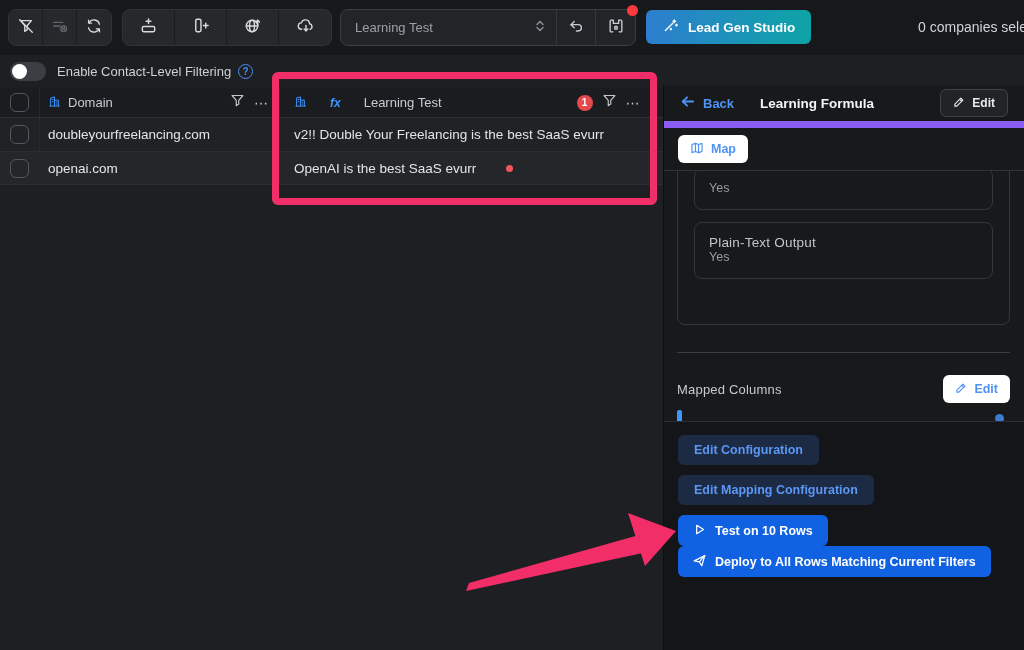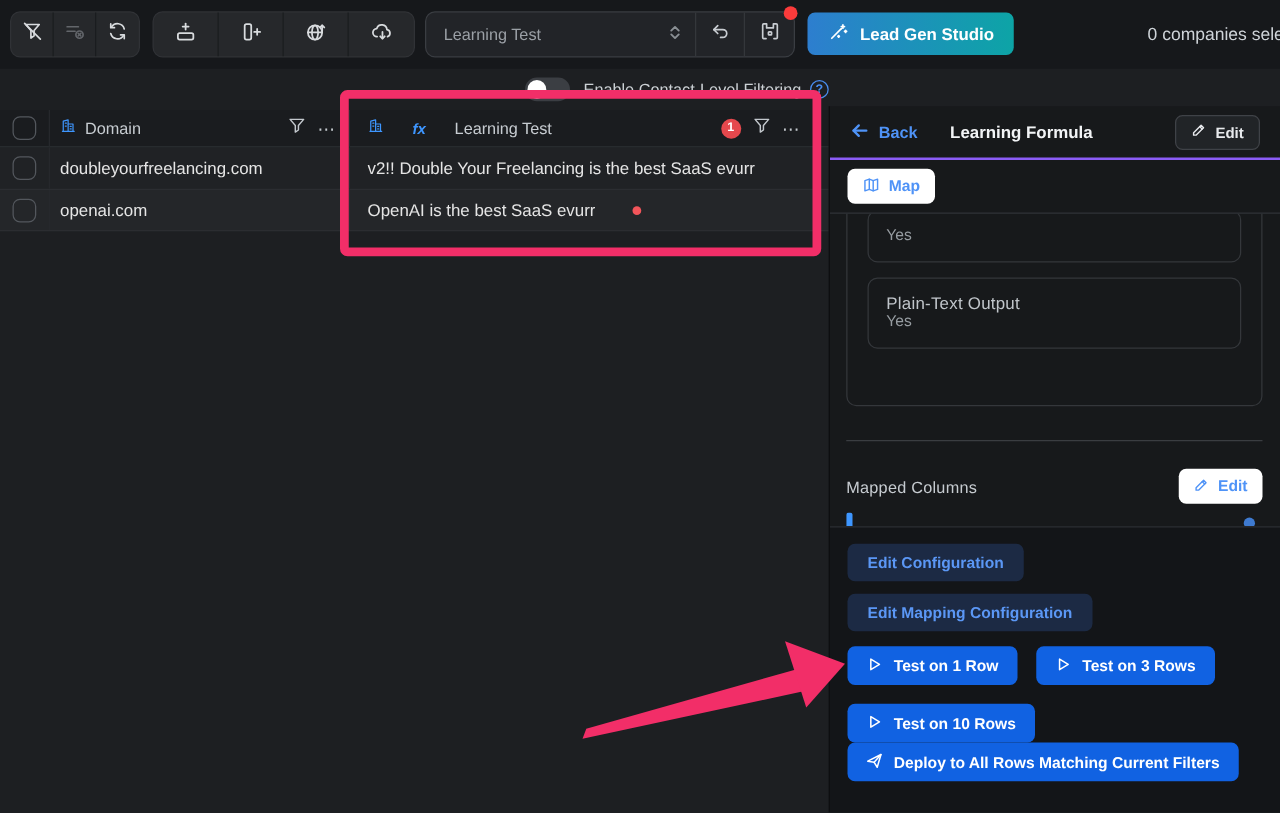--- a/index.html
+++ b/index.html
@@ -18,21 +18,21 @@
   .wf-select { flex:1; display:flex; align-items:center; padding:0 10px 0 14px; color:#9ba0a6; font-size:13px; border-right:1px solid #34373b; cursor:pointer; }
   .wf-select .lbl { flex:1; }
   .small-btn { width:39px; display:flex; align-items:center; justify-content:center; cursor:pointer; border-right:1px solid #34373b; position:relative; }
   .small-btn:last-child { border-right:none; }
   .small-btn svg { stroke:#c9cdd2; fill:none; stroke-width:1.5; stroke-linecap:round; stroke-linejoin:round; }
   .notif-dot { position:absolute; left:627px; top:5px; width:11px; height:11px; border-radius:50%; background:#fb3b3b; z-index:5; }
   .leadgen-btn { position:absolute; left:646px; top:10px; height:34px; padding:0 16px; display:flex; align-items:center; gap:9px; border:none; border-radius:6px; background:linear-gradient(90deg,#2d7ecf,#0da4a6); color:#fff; font-weight:bold; font-size:13.5px; font-family:inherit; cursor:pointer; }
   .companies-sel { position:absolute; right:-10px; top:19px; font-size:14px; color:#cfd4d9; white-space:nowrap; }
 
   
-  .filter-row { position:absolute; left:0; top:55px; width:663px; height:33px; display:flex; align-items:center;justify-content:flex-end; }
+  .filter-row { position:absolute; left:0; top:55px; width:663px; height:33px; display:flex; align-items:center; }
   .toggle { position:relative; margin-left:10px; width:36px; height:19px; border-radius:10px; background:#3b3e43; cursor:pointer; }
   .toggle .knob { position:absolute; left:2px; top:2px; width:15px; height:15px; border-radius:50%; background:#fff; }
   .toggle-label { margin-left:11px; font-size:13px; color:#ccd1d5; }
   .help-icon { margin-left:7px; width:15px; height:15px; border:1.4px solid #4a8ef0; border-radius:50%; color:#4a8ef0; font-size:10px; font-weight:bold; display:flex; align-items:center; justify-content:center; cursor:pointer; }
 
   
   .table { position:absolute; left:0; top:88px; width:663px; }
   .thead { display:flex; height:30px; background:#1a1c1f; border-bottom:1px solid #2d3034; align-items:center; }
   .trow { display:flex; height:34px; align-items:center; border-bottom:1px solid #2b2d31; background:#202225; }
   .trow.alt { background:#242629; height:33px; }
@@ -45,21 +45,21 @@
   .hdr-icons { display:flex; align-items:center; gap:9px; padding-right:10px; }
   .funnel-icon svg { stroke:#c3c8cd; fill:none; stroke-width:1.4; stroke-linejoin:round; cursor:pointer; }
   .dots-icon { color:#c3c8cd; font-size:14px; letter-spacing:1px; cursor:pointer; line-height:1; }
   .badge { min-width:16px; height:16px; border-radius:50%; background:#e5484d; color:#fff; font-size:10px; font-weight:bold; display:flex; align-items:center; justify-content:center; }
   .col-pipe { color:#5a5e63; font-size:13px; }
   .fx-label { color:#3e96ff; font-size:12px; font-style:italic; font-weight:bold; }
   .red-dot { display:inline-block; width:7px; height:7px; border-radius:50%; background:#f2555a; margin-left:7px; }
 
   
   .panel { position:absolute; left:663px; top:85px; width:361px; height:565px; background:#17191b; border-left:1px solid #0d0e10; }
-  .panel-header { height:43px; display:flex; align-items:center; padding:0 16px; border-bottom:2px solid #8b5cf6; }
+  .panel-header { height:43px; display:flex; align-items:center; padding:0 16px; border-bottom:7px solid #8b5cf6; }
   .back-link { display:flex; align-items:center; gap:8px; color:#4f93f7; font-weight:bold; font-size:13px; cursor:pointer; }
   .back-link svg { stroke:#4f93f7; fill:none; stroke-width:2; stroke-linecap:round; stroke-linejoin:round; }
   .panel-title { margin-left:26px; color:#f2f4f6; font-weight:bold; font-size:13.5px; }
   .edit-btn { margin-left:auto; height:28px; padding:0 12px; display:flex; align-items:center; gap:7px; background:#212427; border:1px solid #3f4247; border-radius:6px; color:#e8eaed; font-weight:bold; font-size:12px; cursor:pointer; }
   .edit-btn svg, .navy-sm svg { stroke:currentColor; fill:none; stroke-width:1.5; stroke-linecap:round; stroke-linejoin:round; }
   .map-row { height:43px; display:flex; align-items:center; padding:0 14px; border-bottom:1px solid #303338; }
   .navy-sm { height:28px; padding:0 12px; display:flex; align-items:center; gap:7px; background:#ffffff; border:none; border-radius:6px; color:#4f93f7; font-weight:bold; font-size:12.5px; font-family:inherit; cursor:pointer; }
   .panel-content { position:relative; height:250px; overflow:hidden; }
   .outer-box { position:absolute; left:13px; top:-18px; width:333px; height:172px; border:1px solid #34373b; border-radius:8px; padding:14px 16px 0; overflow:hidden; }
   .setting-card { border:1px solid #34373b; border-radius:8px; padding:12px 14px 14px; margin-bottom:12px; }
@@ -325,34 +325,20 @@
 
     <div class="sliver">
       <div class="bar"></div>
       <div class="circ"></div>
     </div>
   </div>
 
   <div class="panel-footer">
     <button class="navy-btn">Edit Configuration</button>
     <button class="navy-btn">Edit Mapping Configuration</button>
-    <div class="btn-row">
-      <button class="blue-btn">
-        <span><svg width="13" height="13" viewBox="0 0 16 16">
-              <path d="M4.5 2.8v10.4L13 8 4.5 2.8z"></path>
-            </svg></span>
-        <span>Test on 1 Row</span>
-      </button>
-      <button class="blue-btn">
-        <span><svg width="13" height="13" viewBox="0 0 16 16">
-              <path d="M4.5 2.8v10.4L13 8 4.5 2.8z"></path>
-            </svg></span>
-        <span>Test on 3 Rows</span>
-      </button>
-    </div>
     <button class="blue-btn">
       <span><svg width="13" height="13" viewBox="0 0 16 16">
             <path d="M4.5 2.8v10.4L13 8 4.5 2.8z"></path>
           </svg></span>
       <span>Test on 10 Rows</span>
     </button>
     <button class="blue-btn deploy-btn">
       <span><svg width="13" height="13" viewBox="0 0 16 16">
             <path d="M1.5 8.5 14.5 2l-3.7 12.5-3-4.8-6.3-1.2z"></path>
             <line x1="7.8" y1="9.7" x2="14.5" y2="2"></line>

